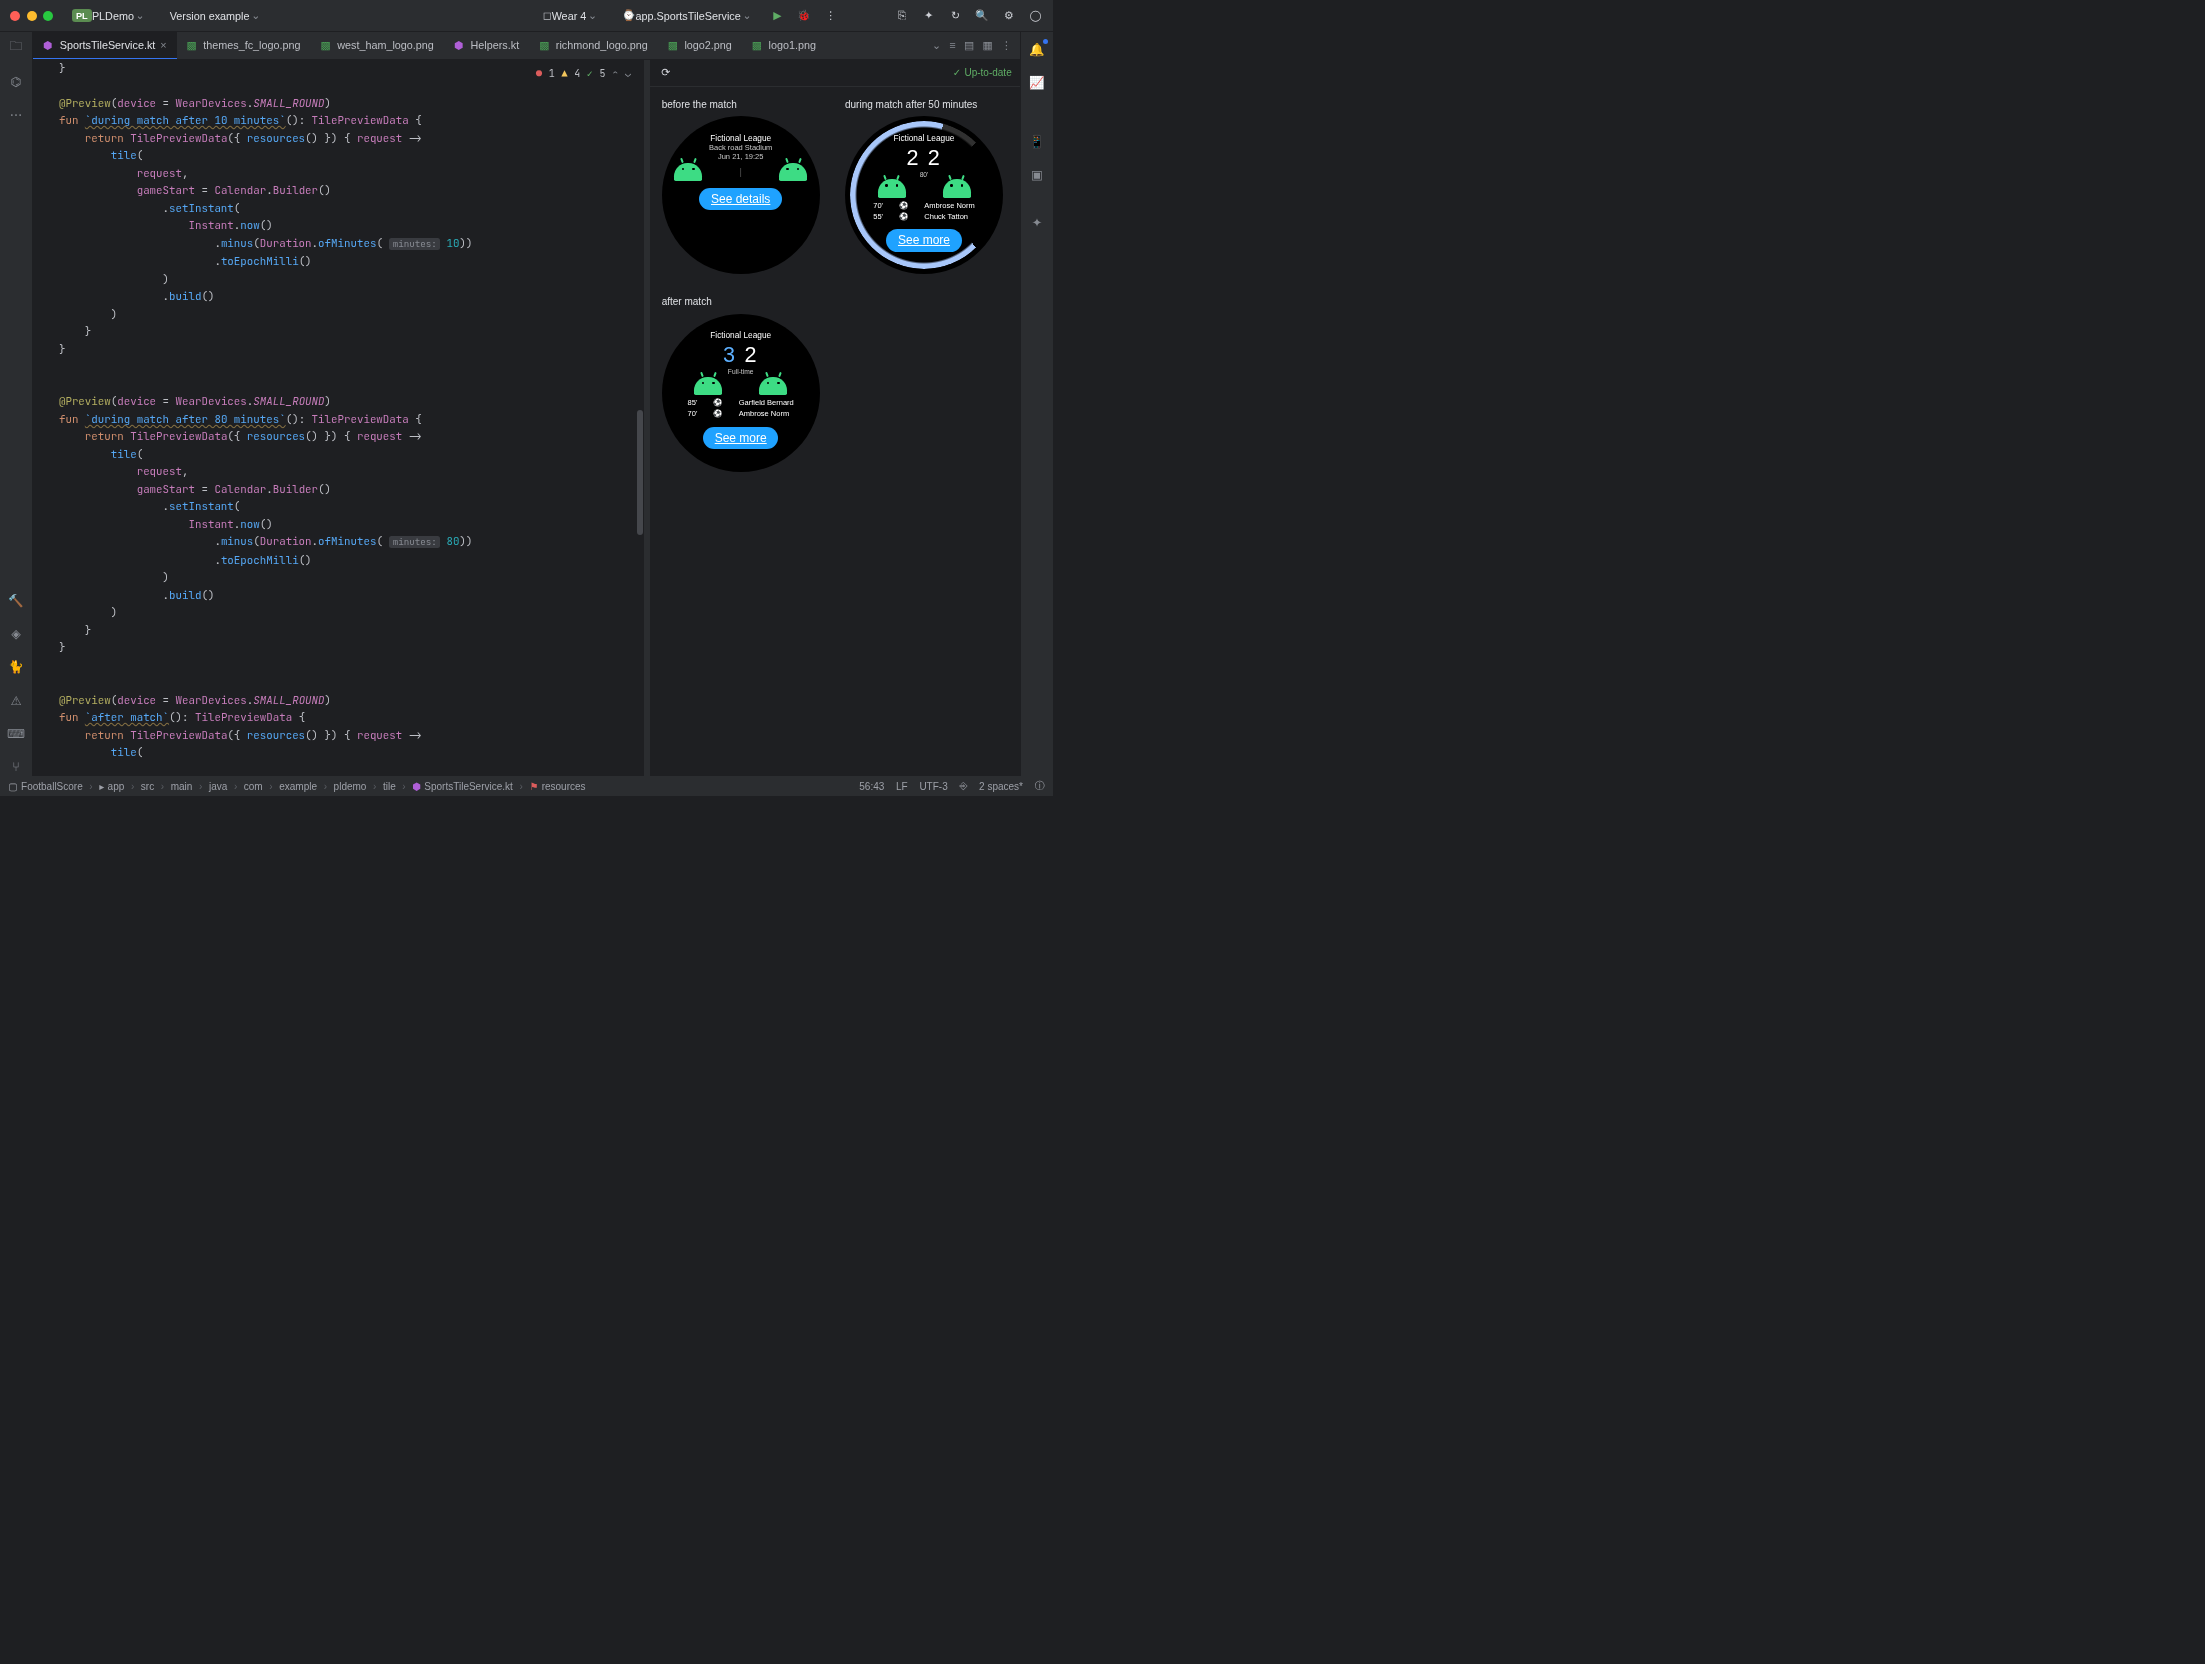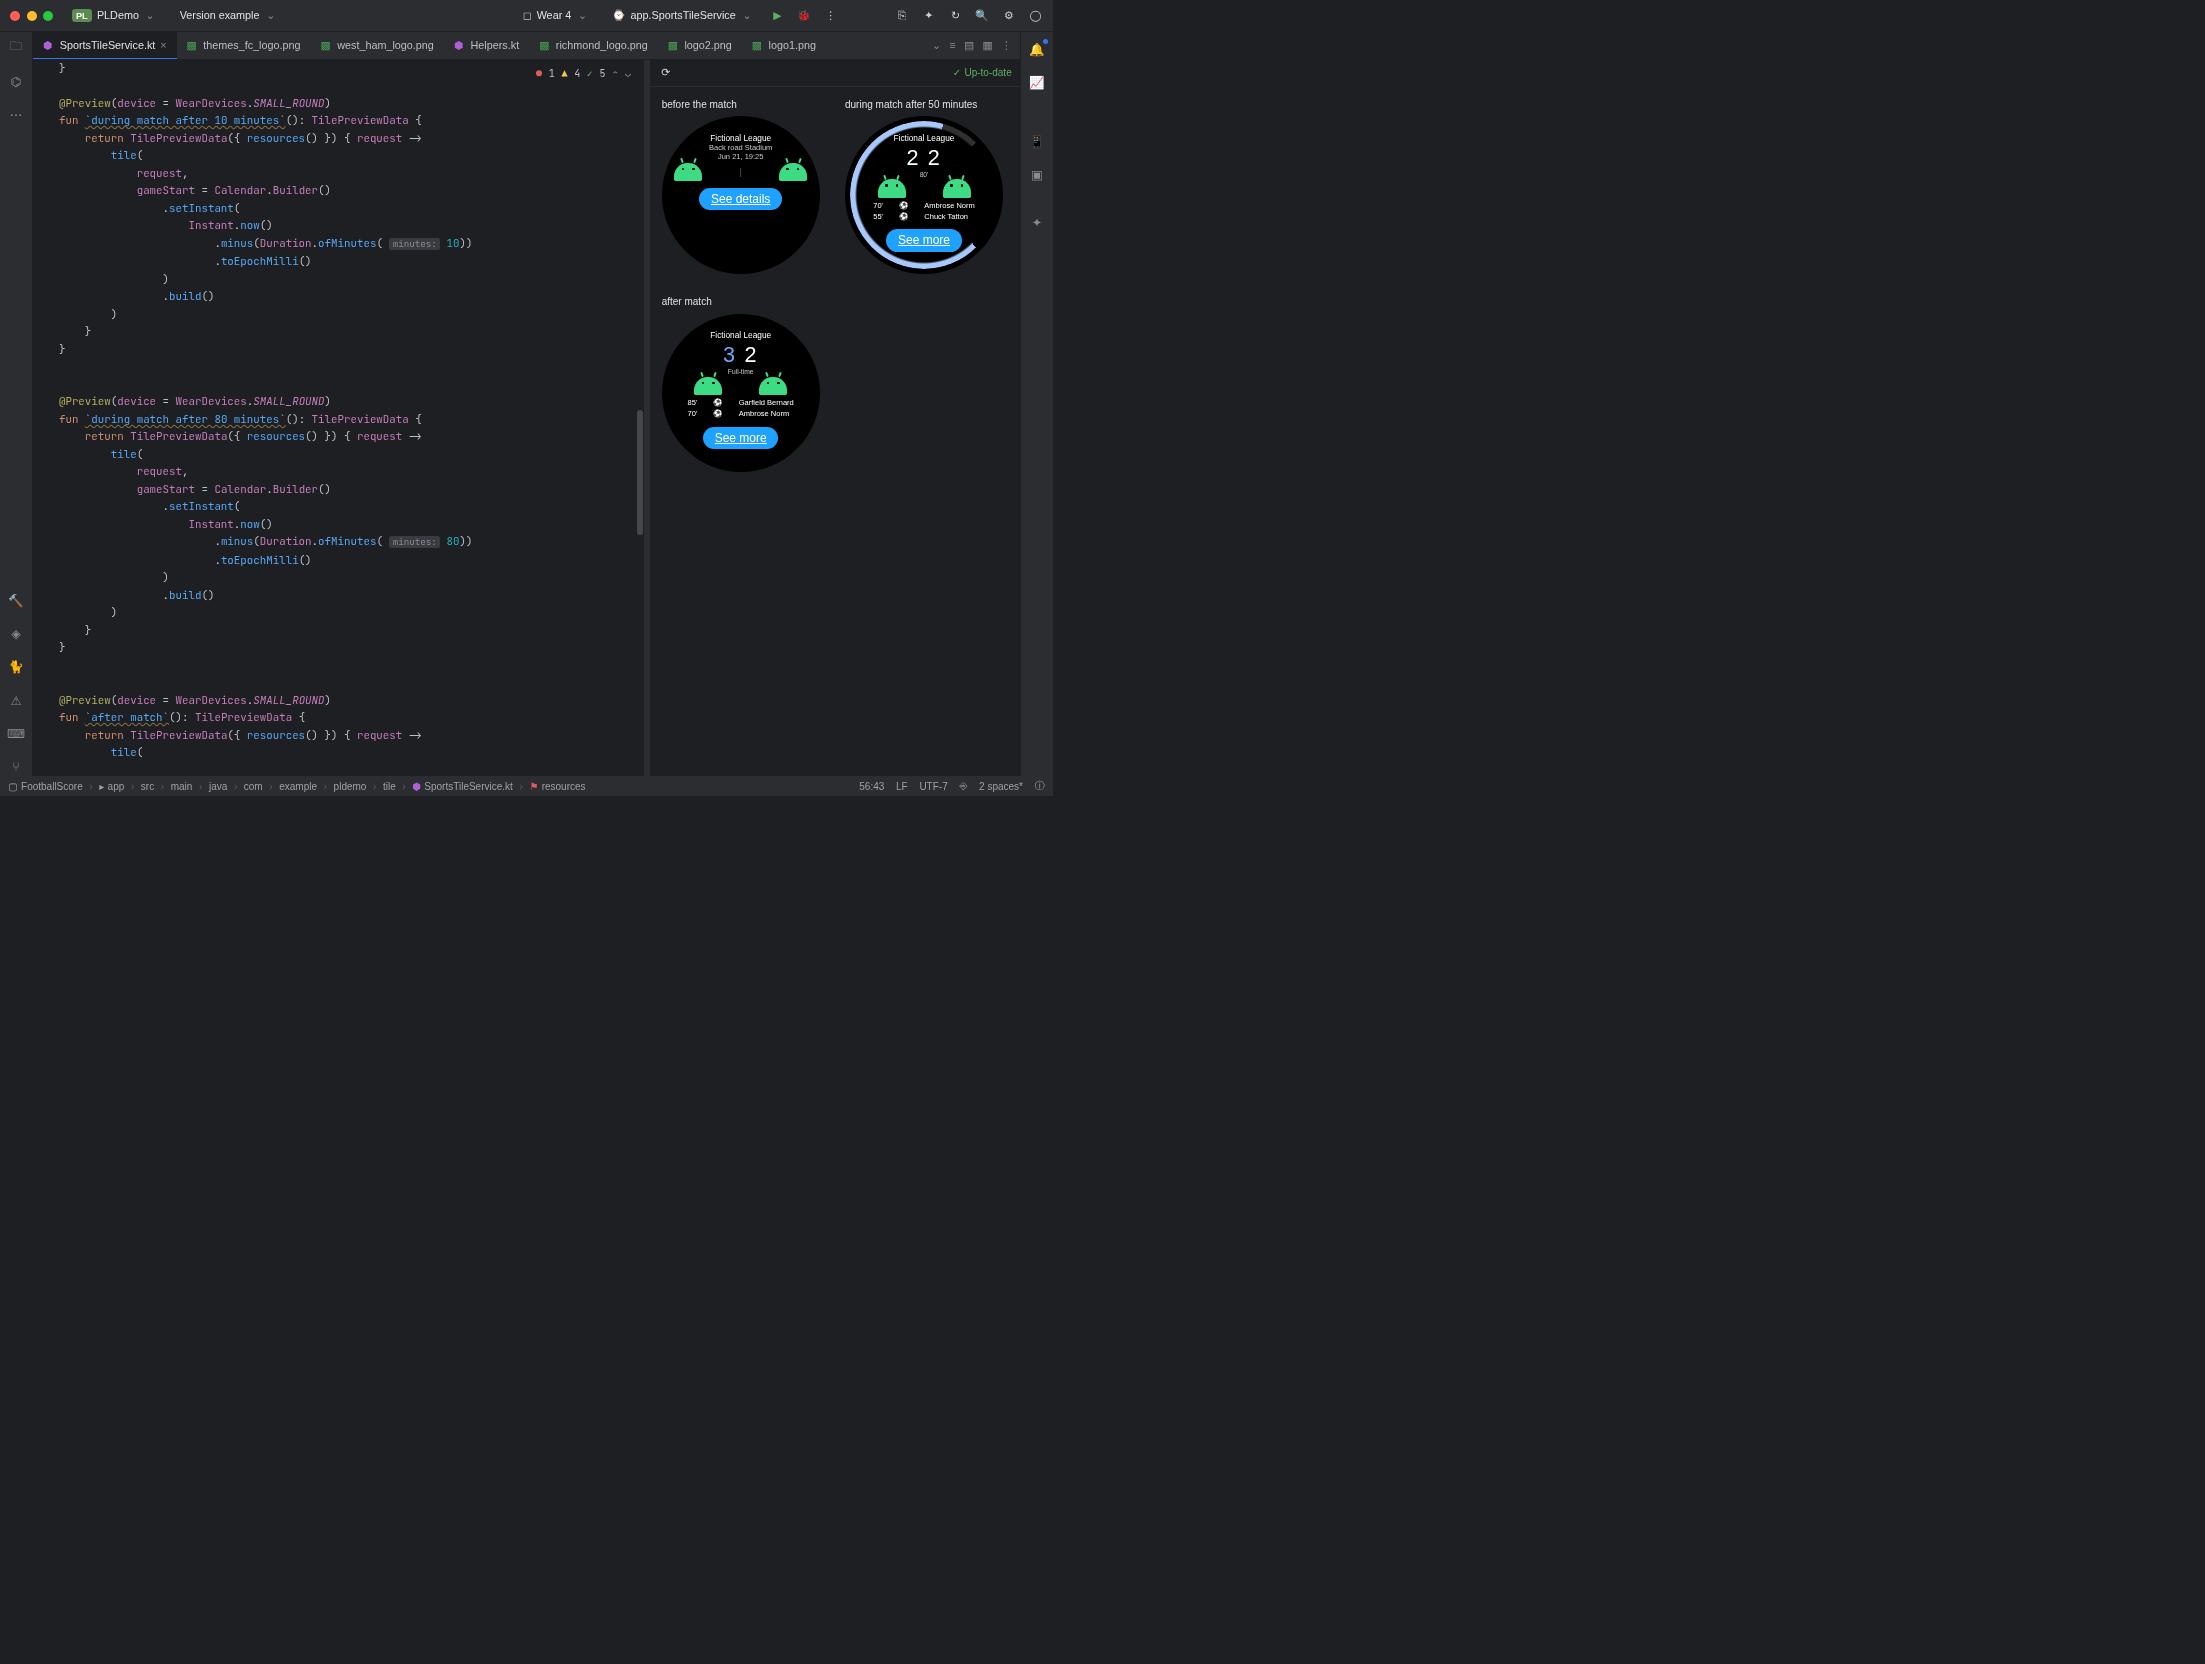--- a/index.html
+++ b/index.html
@@ -4,21 +4,21 @@
 <style>
 * { margin:0; padding:0; box-sizing:border-box; }
 body { background:#1e1f22; color:#bcbec4; font-family:-apple-system,sans-serif; font-size:10.8px; width:1053px; height:796px; overflow:hidden; display:flex; flex-direction:column; }
 .titlebar { height:32px; background:#2b2d30; display:flex; align-items:center; padding:0 10px; gap:11.7px; border-bottom:0.8px solid #1e1f22;}
 .traffic { display:flex; gap:6.7px; }
 .dot { width:10px; height:10px; border-radius:50%; }
 .dot.r{background:#ff5f57}.dot.y{background:#febc2e}.dot.g{background:#28c840}
 .proj-badge { background:#5b8c51; color:#fff; padding:1.7px 4.2px; border-radius:3.3px; font-size:9.2px; font-weight:600;}
 .tb-text { color:#dfe1e5; font-size:10.8px; }
 .tb-sep { flex:1; }
-.tb-group { display:flex; gap:5px; padding:2.5px 6.7px; border-radius:3.3px; cursor:pointer;}
+.tb-group { display:flex; align-items:center; padding:2.5px 6.7px; border-radius:3.3px; cursor:pointer;}
 .chev::after{content:"⌄"; color:#868a91; margin-left:1.7px;}
 .tb-icon { width:15px; height:15px; display:inline-flex; align-items:center; justify-content:center; color:#ced0d6; cursor:pointer;}
 .main { flex:1; display:flex; min-height:0;}
 .left-rail { width:33px; background:#2b2d30; display:flex; flex-direction:column; align-items:center; padding-top:6.7px; gap:15px; border-right:0.8px solid #1e1f22;}
 .left-rail .spacer{flex:1}
 .rail-ic { width:18.3px; height:18.3px; display:flex; align-items:center; justify-content:center; color:#868a91; cursor:pointer; font-size:12.5px;}
 .right-rail{width:33px;background:#2b2d30;display:flex;flex-direction:column;align-items:center;padding-top:8.3px;gap:15px;border-left:0.8px solid #1e1f22;}
 .center{flex:1;display:flex;flex-direction:column;min-width:0;}
 .tabs{height:27.5px;background:#2b2d30;display:flex;align-items:stretch;border-bottom:0.8px solid #1e1f22;overflow:hidden;}
 .tab{display:flex;align-items:center;gap:5px;padding:0 10px;color:#bcbec4;white-space:nowrap;cursor:pointer;font-size:10.8px;}
@@ -346,19 +346,19 @@
       <span class="sep">›</span>
       <span style="color: rgb(175, 95, 215);">⬢</span>
       <span>SportsTileService.kt</span>
       <span class="sep">›</span>
       <span style="color: rgb(219, 92, 92);">⚑</span>
       <span>resources</span>
     </div>
   <div class="sb-right">
     <span>56:43</span>
     <span>LF</span>
-    <span>UTF-7</span>
+    <span>UTF-3</span>
     <span>⎆</span>
     <span>2 spaces*</span>
     <span>ⓘ</span>
   </div>
 </div>
 
 
 </body></html>

